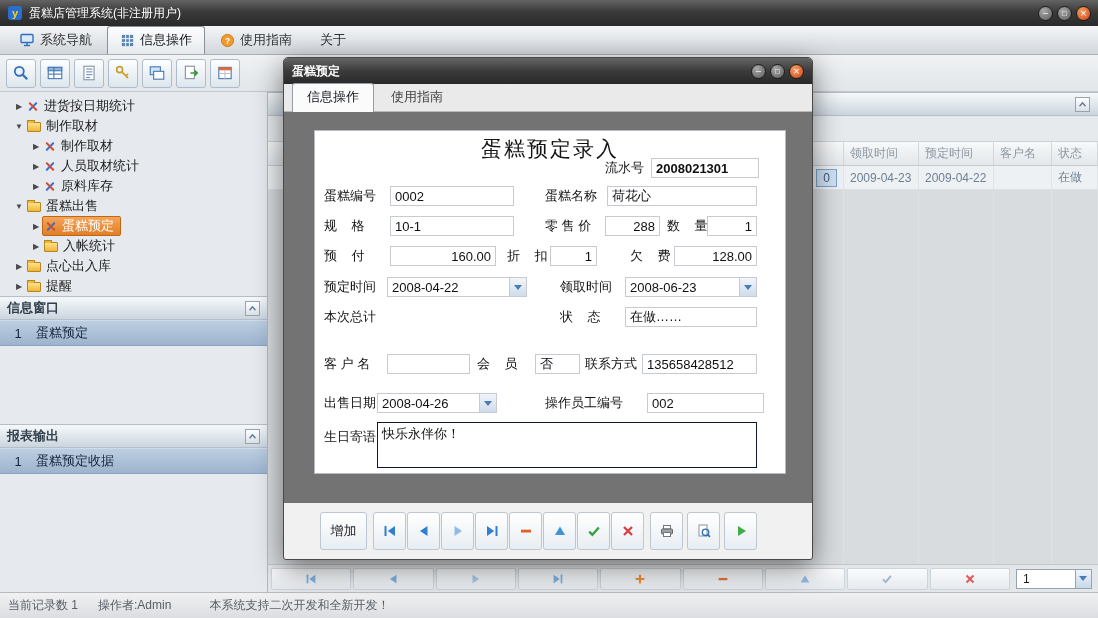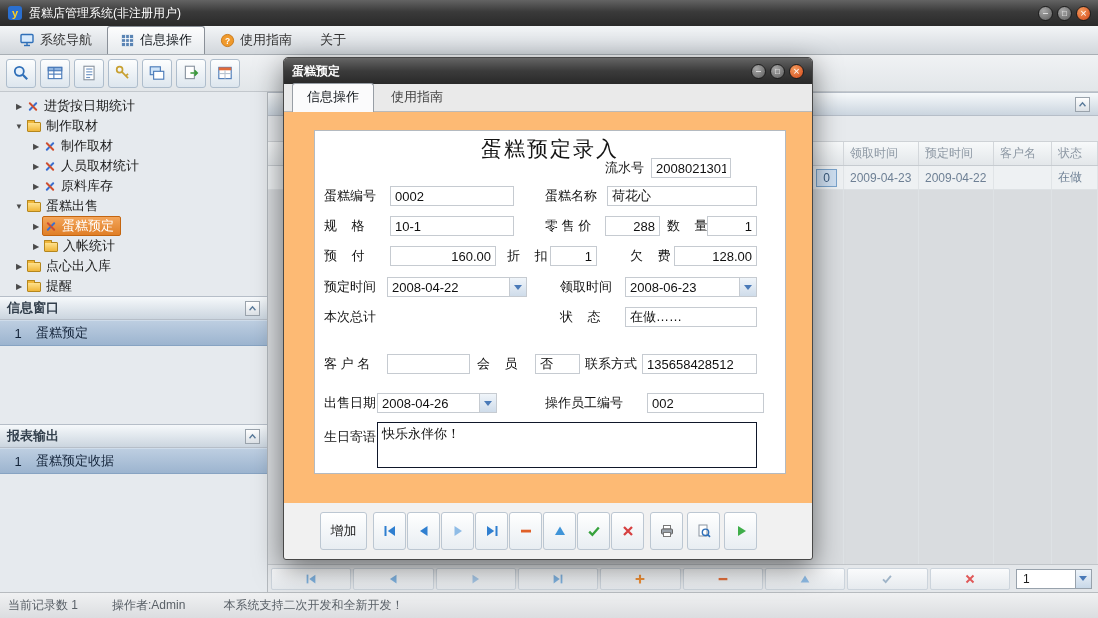--- a/index.html
+++ b/index.html
@@ -73,30 +73,30 @@
 
   .navbar{height:28px;flex:none;border-top:1px solid #c1c5c9;background:#e4e7ea;display:flex;align-items:center;padding:2px 6px 2px 2px}
   .navcell{flex:1;height:22px;margin:0 1px;border:1px solid #ccd4dc;border-radius:2px;background:linear-gradient(#fafbfc,#e6eaee);display:flex;align-items:center;justify-content:center;cursor:pointer}
   .pager{width:76px;flex:none;height:20px;margin-left:5px;background:#fff;border:1px solid #98a2ac;display:flex;align-items:center}
   .pager .pval{flex:1;padding-left:6px;font-size:12px;color:#1c1c1c}
   .pager .pbtn{width:16px;height:100%;border-left:1px solid #98a2ac;background:linear-gradient(#eef4fa,#c8d8e8);display:flex;align-items:center;justify-content:center;cursor:pointer}
   .tri{width:0;height:0;border-left:4px solid transparent;border-right:4px solid transparent;border-top:5px solid #4a7ab8}
 
   
   .statusbar{height:26px;flex:none;background:linear-gradient(#f0f1f2,#dbdde0);border-top:1px solid #b7bbbf;display:flex;align-items:center;font-size:12px;color:#585f66}
-  .st1{margin-left:8px}.st2{margin-left:34px}.st3{margin-left:38px}
+  .st1{margin-left:8px}.st2{margin-left:20px}.st3{margin-left:38px}
 
   
   .modal{position:absolute;left:283px;top:57px;width:530px;height:503px;background:#f1f1f1;border:1px solid #484848;border-radius:5px 5px 3px 3px;box-shadow:0 8px 28px rgba(0,0,0,.5);display:flex;flex-direction:column;z-index:10}
   .mtitle{height:26px;flex:none;background:linear-gradient(#656565,#3b3b3b 50%,#292929);border-radius:4px 4px 0 0;display:flex;align-items:center;padding:0 8px;color:#fff;font-size:12px}
   .mtitle .ttl{flex:1;font-weight:bold}
   .mtabs{height:28px;flex:none;background:#eaeaea;border-bottom:1px solid #b9b9b9;display:flex;align-items:flex-end;padding-left:8px;gap:2px}
   .mtab{padding:4px 14px 5px;font-size:13px;color:#444;border:1px solid transparent;border-bottom:none;border-radius:3px 3px 0 0;cursor:pointer}
   .mtab.active{background:#fbfbfc;border-color:#989ea5;margin-bottom:-1px;padding-bottom:6px;color:#101419}
-  .mbody{flex:1;position:relative;background:#fdba74;min-height:0}
+  .mbody{flex:1;position:relative;background:#737373;min-height:0}
   .fpanel{position:absolute;left:30px;top:18px;width:472px;height:344px;background:#fff;border:1px solid #b4bac0}
   .fhead{position:absolute;top:4px;left:0;width:100%;text-align:center;font-size:21px;color:#141414;letter-spacing:2px}
   .fld{position:absolute;display:flex;align-items:center;height:22px}
   .flbl{font-size:13px;color:#141414;white-space:pre;flex:none}
   .fin{height:20px;border:1px solid #c6cbd1;background:#fff;font-size:13px;color:#101010;padding:0 4px;font-family:inherit;outline:none}
   .fin.r{text-align:right}
   .fin.ro{background:#c8c8c8;border-color:#a6a6a6}
   .combo{height:20px;border:1px solid #c6cbd1;background:#fff;display:flex;align-items:center}
   .combo .cval{flex:1;padding-left:4px;font-size:13px;color:#101010;overflow:hidden;white-space:nowrap}
   .combo .cbtn{width:17px;height:100%;flex:none;border-left:1px solid #c6cbd1;background:linear-gradient(#f0f5fa,#cfdcea);display:flex;align-items:center;justify-content:center;cursor:pointer}
@@ -443,21 +443,21 @@
     <div class="mtab active"><span>信息操作</span></div>
     <div class="mtab"><span>使用指南</span></div>
   </div>
 
   <div class="mbody">
     <div class="fpanel">
       <div class="fhead">蛋糕预定录入</div>
 
       <div class="fld" style="left:290px;top:26px">
         <span class="flbl" style="width:46px">流水号</span>
-        <input class="fin" style="width: 80px;" value="2008021301">
+        <input class="fin" style="width: 108px; font-weight: bold;" value="2008021301">
       </div>
 
       <div class="fld" style="left:9px;top:54px">
         <span class="flbl" style="width:66px">蛋糕编号</span>
         <input class="fin" style="width: 124px;" value="0002">
       </div>
       <div class="fld" style="left:230px;top:54px">
         <span class="flbl" style="width:62px">蛋糕名称</span>
         <input class="fin" style="width: 150px;" value="荷花心">
       </div>

